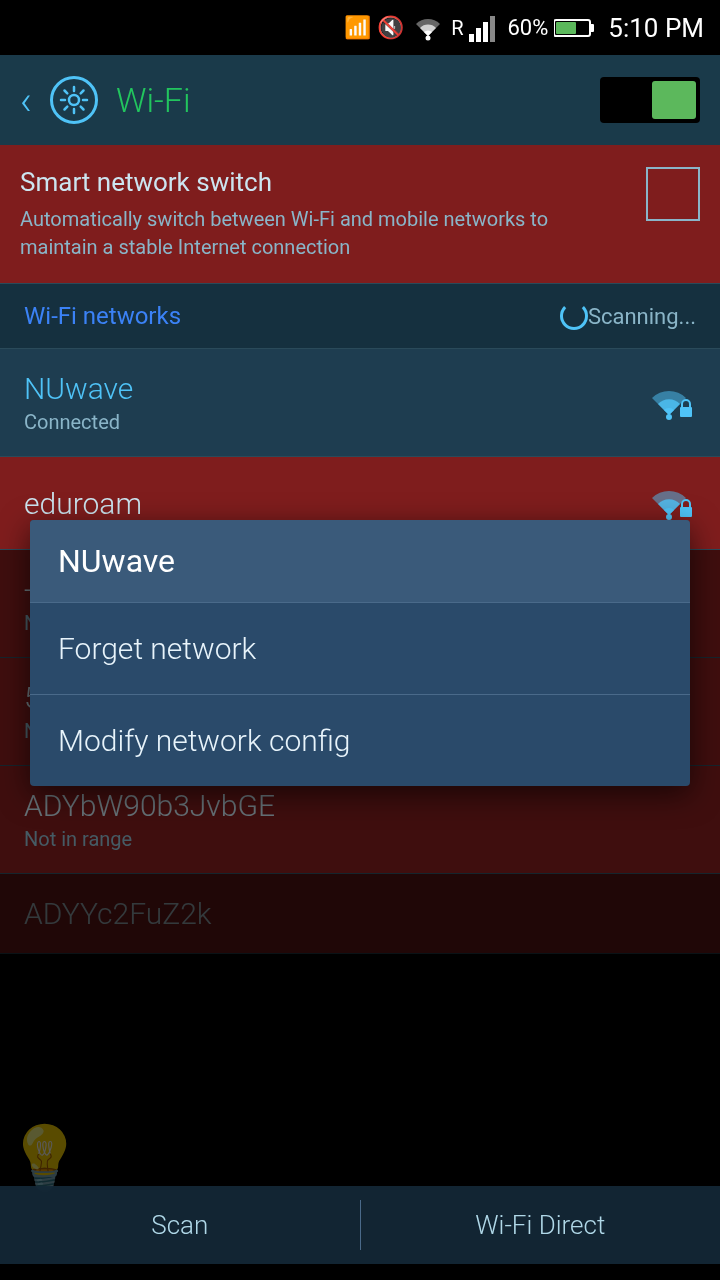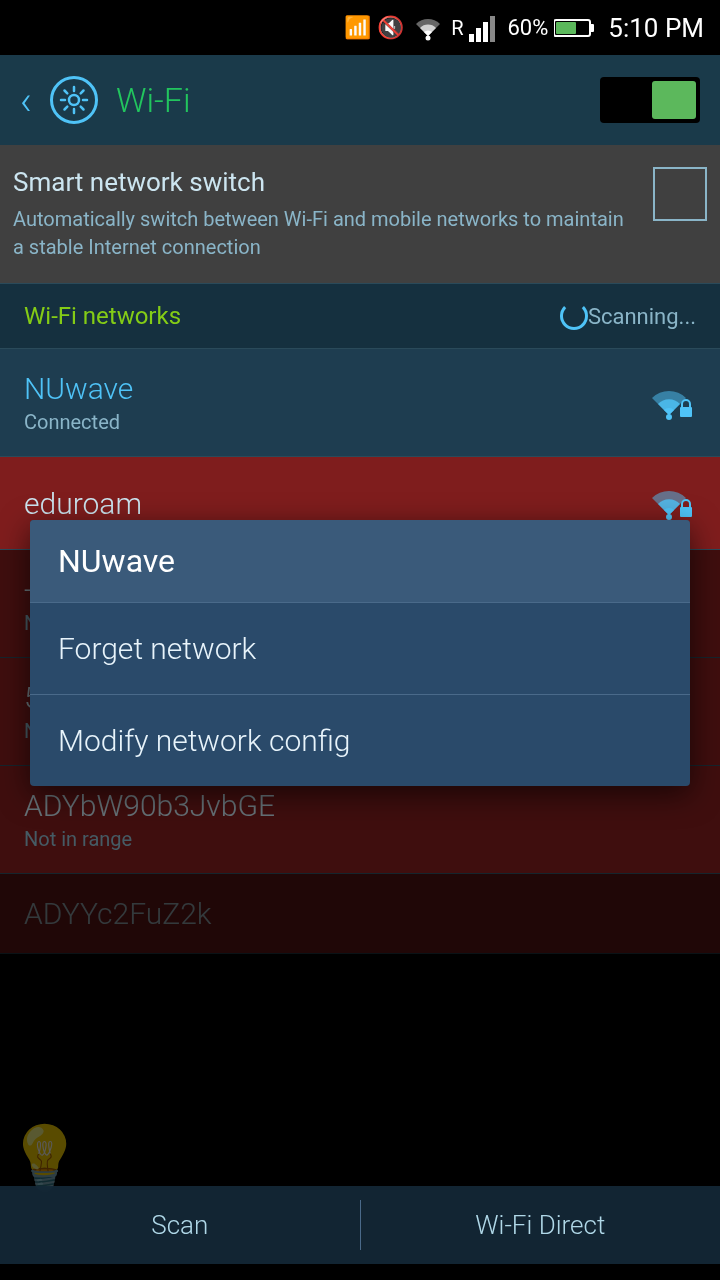--- a/index.html
+++ b/index.html
@@ -75,22 +75,22 @@
     #toggle-green {
       width: 44px;
       height: 38px;
       background: #5cb85c;
       border-radius: 3px;
     }
 
     
     #smart-switch-section {
       width: 720px;
-      background: #404040;
-      padding: 22px 13px;
+      background: #7f1d1d;
+      padding: 22px 20px;
       border-bottom: 1px solid #2a4a5a;
     }
     #smart-switch-title {
       color: #cce5f0;
       font-size: 26px;
       font-weight: 400;
       margin-bottom: 8px;
     }
     #smart-switch-desc {
       color: #8ab5c8;
@@ -102,21 +102,21 @@
     #wifi-networks-header {
       width: 720px;
       background: #15303f;
       padding: 18px 24px;
       display: flex;
       align-items: center;
       justify-content: space-between;
       border-bottom: 1px solid #2a4a5a;
     }
     #wifi-networks-label {
-      color: #84cc16;
+      color: #3b82f6;
       font-size: 24px;
       text-align: right;
     }
     #scanning-indicator {
       display: flex;
       align-items: center;
       color: #8ab5c8;
       font-size: 22px;
     }
     .spinner {

